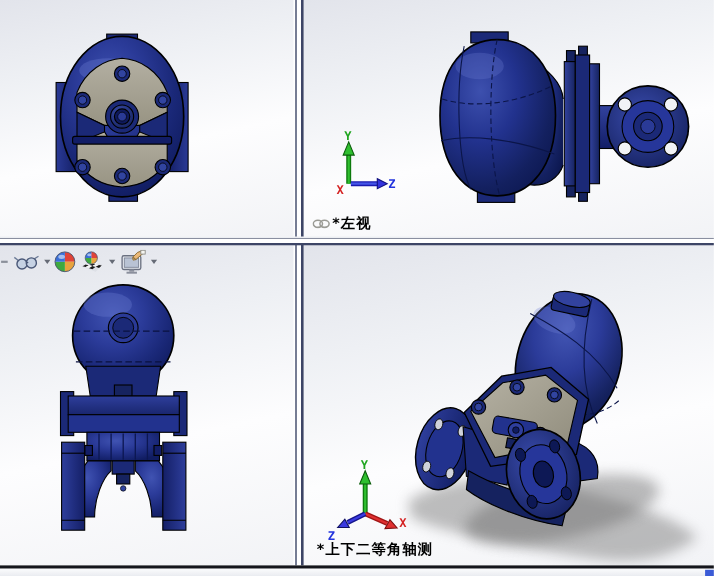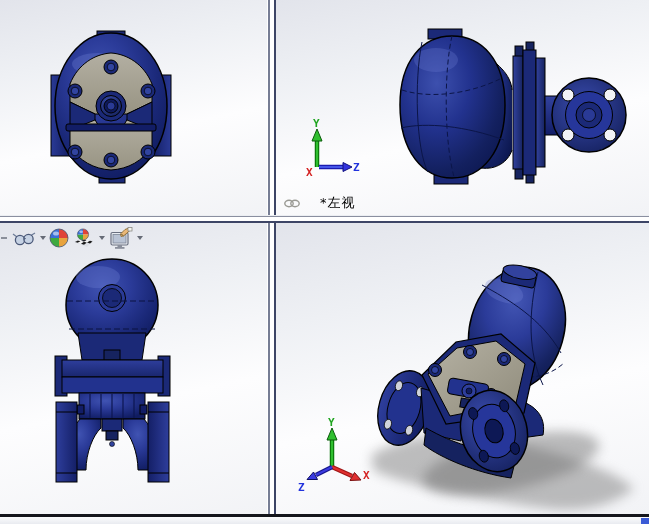--- a/index.html
+++ b/index.html
@@ -26,22 +26,22 @@
     background:linear-gradient(to bottom,#eceef2 0 1px,#8a8fa0 1px 2px,#ffffff 2px 6px,#3d4566 6px 8px);
   }
   .bottom-line{position:absolute;left:0;top:514px;width:649px;height:3px;background:#15161c;}
   .bottom-strip{
     position:absolute;left:0;top:517px;width:649px;height:7px;
     background:linear-gradient(to bottom,#fbfcfd,#e9ebf0);
   }
   .corner-blue{position:absolute;right:0;top:518px;width:8px;height:6px;background:#3b5bd6;}
   .part-svg{position:absolute;left:0;top:0;}
   .view-label{
-    position:absolute;display:flex;align-items:center;gap:20px;
-    font-size:13px;font-weight:normal;color:#000;letter-spacing:1px;
+    position:absolute;display:flex;align-items:center;gap:2px;
+    font-size:13px;font-weight:bold;color:#000;letter-spacing:1px;
   }
   #label-tr{left:8px;bottom:3px;}
   #label-br{left:12px;bottom:5px;}
   .triad{position:absolute;}
   .hud-toolbar{
     position:absolute;left:0;top:2px;height:26px;display:flex;align-items:center;gap:3px;
     padding-left:1px;z-index:5;
   }
   .tb-btn{display:flex;align-items:center;justify-content:center;cursor:default;}
   .drop-arrow{width:7px;height:10px;display:flex;align-items:center;justify-content:center;}
@@ -420,19 +420,22 @@
     <line x1="38" y1="50" x2="58" y2="59" stroke="#e03030" stroke-width="2"></line>
     <polygon points="67,63 56,63.5 60.5,55.5" fill="#e03030" stroke="#7a0f0f"></polygon>
     <line x1="38" y1="50" x2="22" y2="58" stroke="#15158a" stroke-width="4.5"></line>
     <line x1="38" y1="50" x2="22" y2="58" stroke="#3a3ae0" stroke-width="2"></line>
     <polygon points="13,62.5 23.5,62.5 19.5,55" fill="#3a3ae0" stroke="#101060"></polygon>
     <text x="34" y="9" fill="#1fa51f">Y</text>
     <text x="69" y="62" fill="#d42222">X</text>
     <text x="4" y="74" fill="#2233dd">Z</text>
   </svg>
 
+  <div class="view-label" id="label-br">
+    <span>*上下二等角轴测</span>
+  </div>
 </div>
 
 <div class="vsplit"></div>
 <div class="hsplit"></div>
 <div class="bottom-line"></div>
 <div class="bottom-strip"></div>
 <div class="corner-blue"></div>
 
 </body></html>

